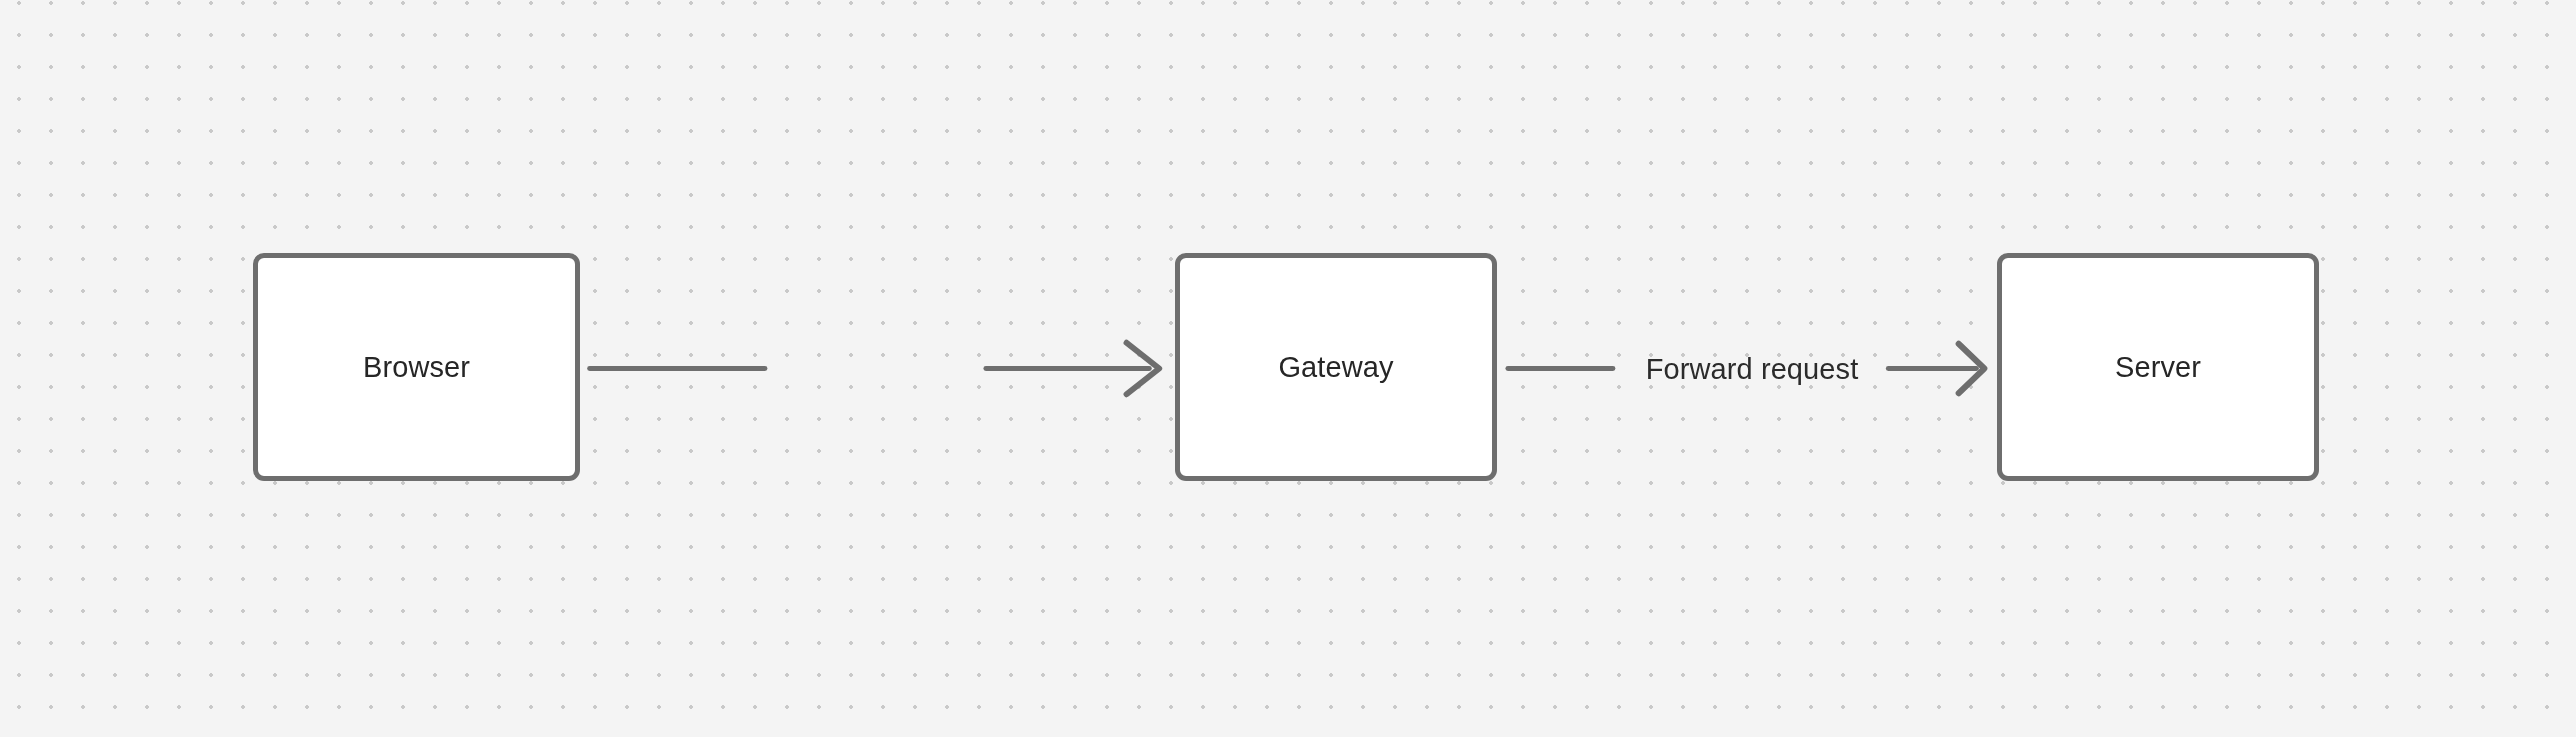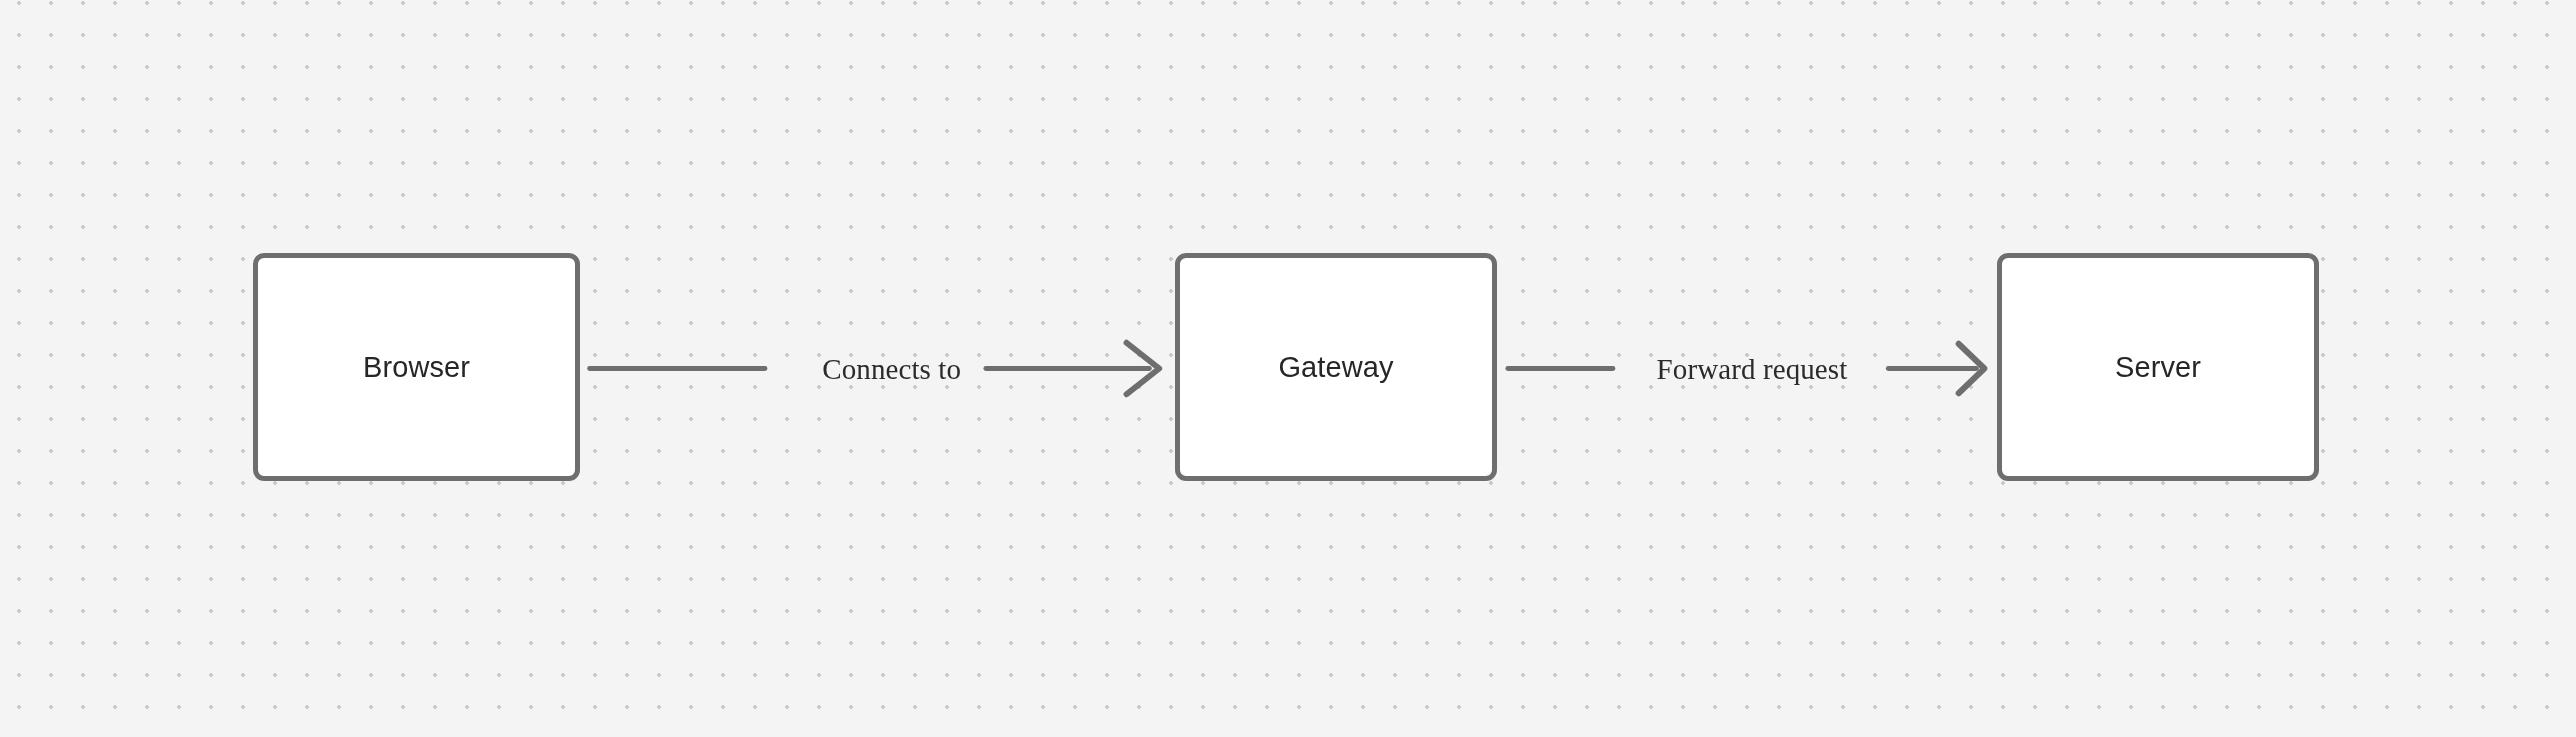--- a/index.html
+++ b/index.html
@@ -46,21 +46,21 @@
     font-size: 29px;
     line-height: 1.2;
     color: #262626;
     letter-spacing: 0.1px;
     text-align: left;
     user-select: none;
   }
 
   .edge-label {
     position: absolute;
-    font-family: Liberation Serif, serif;
+    font-family: Liberation Sans, sans-serif;
     font-size: 29px;
     line-height: 38px;
     color: #2b2b2b;
     letter-spacing: 0.1px;
     text-align: center;
     white-space: pre;
     user-select: none;
     transform: translate(-50%, -50%);
   }
 </style>
@@ -90,22 +90,19 @@
   </div>
 
   <div class="node" style="left:1175px; top:253px; width:322px; height:228px;">
     <span class="node-label">Gateway</span>
   </div>
 
   <div class="node" style="left:1997px; top:253px; width:322px; height:228px;">
     <span class="node-label">Server</span>
   </div>
 
-  <div class="edge-label" style="left:877px; top:369px;">
-    <span>Connects to</span>
-  </div>
 
   <div class="edge-label" style="left:1752px; top:369px;">
     <div>Forward request</div>
   </div>
 
 </div>
 
 
 </body></html>

